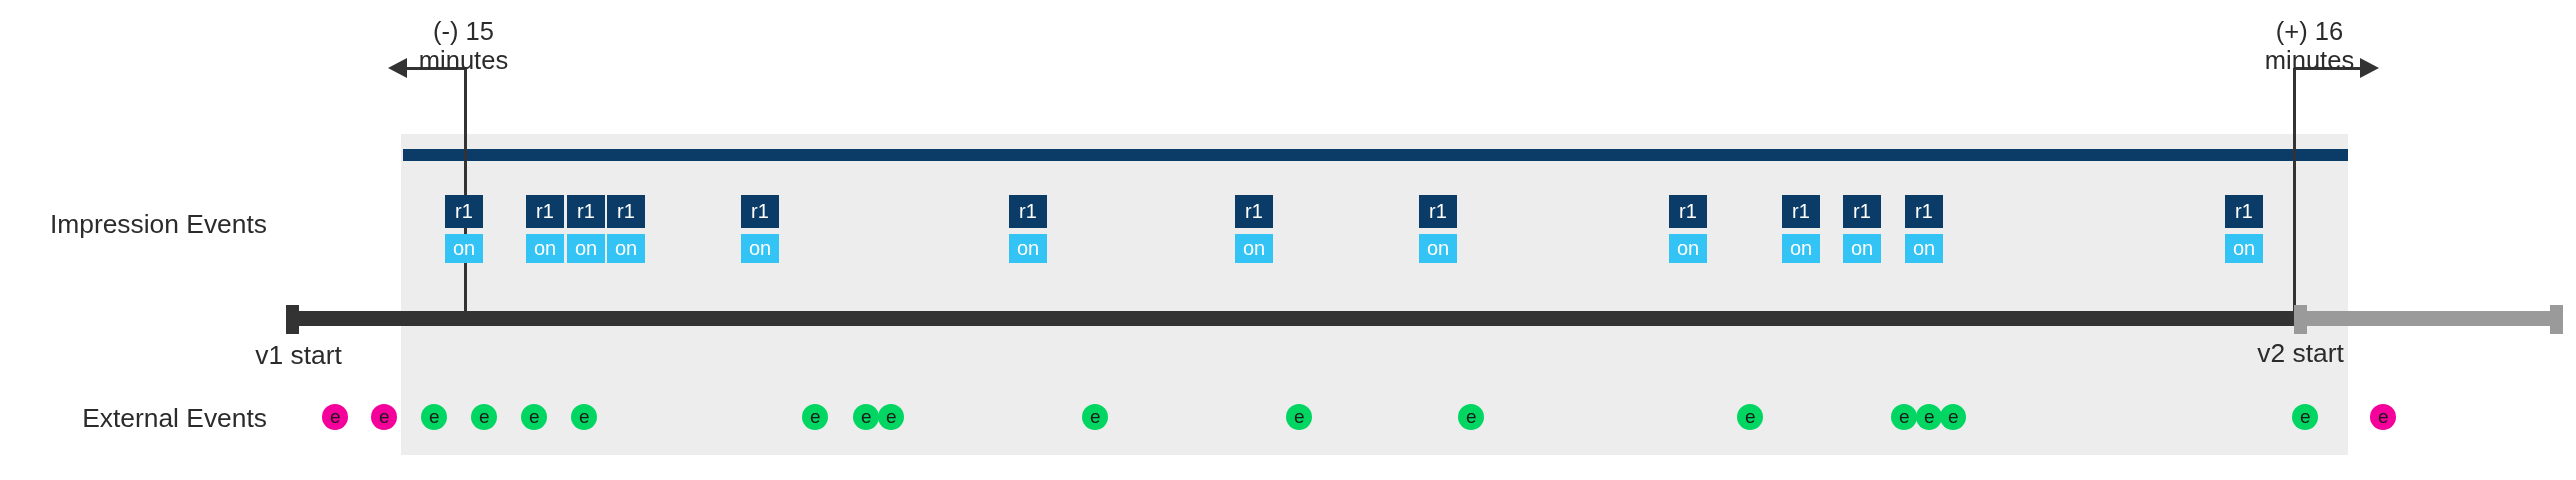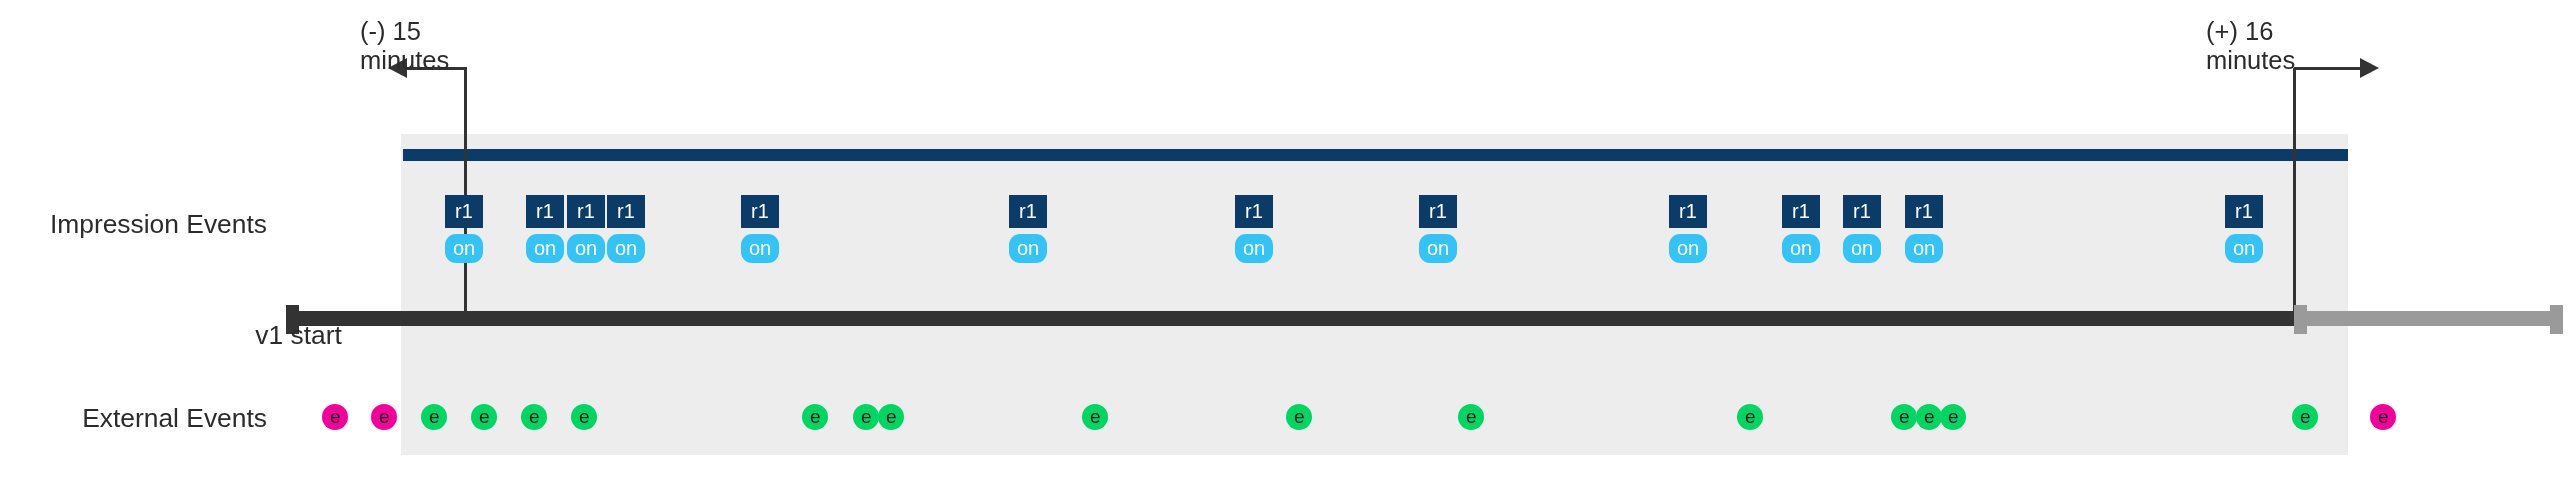--- a/index.html
+++ b/index.html
@@ -20,34 +20,34 @@
   .vline{position:absolute;background:#333333;width:2.8px;}
 
   
   .ann-stem{position:absolute;background:#333333;height:2.8px;}
   .ann-head{position:absolute;width:0;height:0;border-top:10.4px solid transparent;border-bottom:10.4px solid transparent;}
   .ann-head.left{border-right:19px solid #333333;}
   .ann-head.right{border-left:19px solid #333333;}
 
   .ann-text{
     position:absolute;color:#2b2b2b;font-size:25.5px;line-height:29px;
-    width:207px;white-space:pre-line;font-weight:400;
+    text-align:center;width:207px;white-space:pre-line;font-weight:400;
   }
 
   
   .row-label{
     position:absolute;color:#2b2b2b;font-size:26.4px;font-weight:400;
     text-align:right;width:283px;
   }
 
   
   .chip-r{position:absolute;background:#0b3c68;color:#ffffff;
     font-size:20px;line-height:33px;text-align:center;height:33px;}
   .chip-on{position:absolute;background:#33c4f5;color:#ffffff;
-    font-size:20px;line-height:29px;text-align:center;height:29px;border-radius:11px;}
+    font-size:20px;line-height:29px;text-align:center;height:29px;}
 
   
   .tl-bar{position:absolute;height:15px;}
   .tl-bar.v1{background:#333333;}
   .tl-bar.v2{background:#9a9a9a;}
   .tl-cap{position:absolute;width:13.2px;height:29px;}
   .tl-cap.v1{background:#333333;}
   .tl-cap.v2{background:#9a9a9a;}
 
   .tl-label{position:absolute;color:#2b2b2b;font-size:26.4px;text-align:center;width:207px;}
@@ -108,25 +108,26 @@
       <div class="chip-r" style="left: 1843px; top: 195px; width: 38px;">r1</div>
       <div class="chip-on" style="left: 1843px; top: 234px; width: 38px;">on</div>
       <div class="chip-r" style="left: 1905px; top: 195px; width: 38px;">r1</div>
       <div class="chip-on" style="left: 1905px; top: 234px; width: 38px;">on</div>
       <div class="chip-r" style="left: 2225px; top: 195px; width: 38px;">r1</div>
       <div class="chip-on" style="left: 2225px; top: 234px; width: 38px;">on</div>
     </div>
 
   <div class="tl-cap v1" style="left:286px;top:305px;"></div>
   <div class="tl-bar v1" style="left:286px;top:311px;width:2010px;"></div>
-  <div class="tl-label" style="left:195px;top:320px;">v1 start</div>
+  <div class="tl-label" style="left:195px;top:340px;">v1 start</div>
 
   <div class="tl-cap v2" style="left:2294px;top:305px;"></div>
   <div class="tl-bar v2" style="left:2294px;top:311px;width:269px;"></div>
   <div class="tl-cap v2" style="left:2550px;top:305px;"></div>
+  <div class="tl-label" style="left:2197px;top:338px;">v2 start</div>
 
   <div id="external-layer">
       <div class="dot magenta" style="left: 322px; top: 404px;">e</div>
       <div class="dot magenta" style="left: 371px; top: 404px;">e</div>
       <div class="dot green" style="left: 421px; top: 404px;">e</div>
       <div class="dot green" style="left: 471px; top: 404px;">e</div>
       <div class="dot green" style="left: 521px; top: 404px;">e</div>
       <div class="dot green" style="left: 571px; top: 404px;">e</div>
       <div class="dot green" style="left: 802px; top: 404px;">e</div>
       <div class="dot green" style="left: 853px; top: 404px;">e</div>

